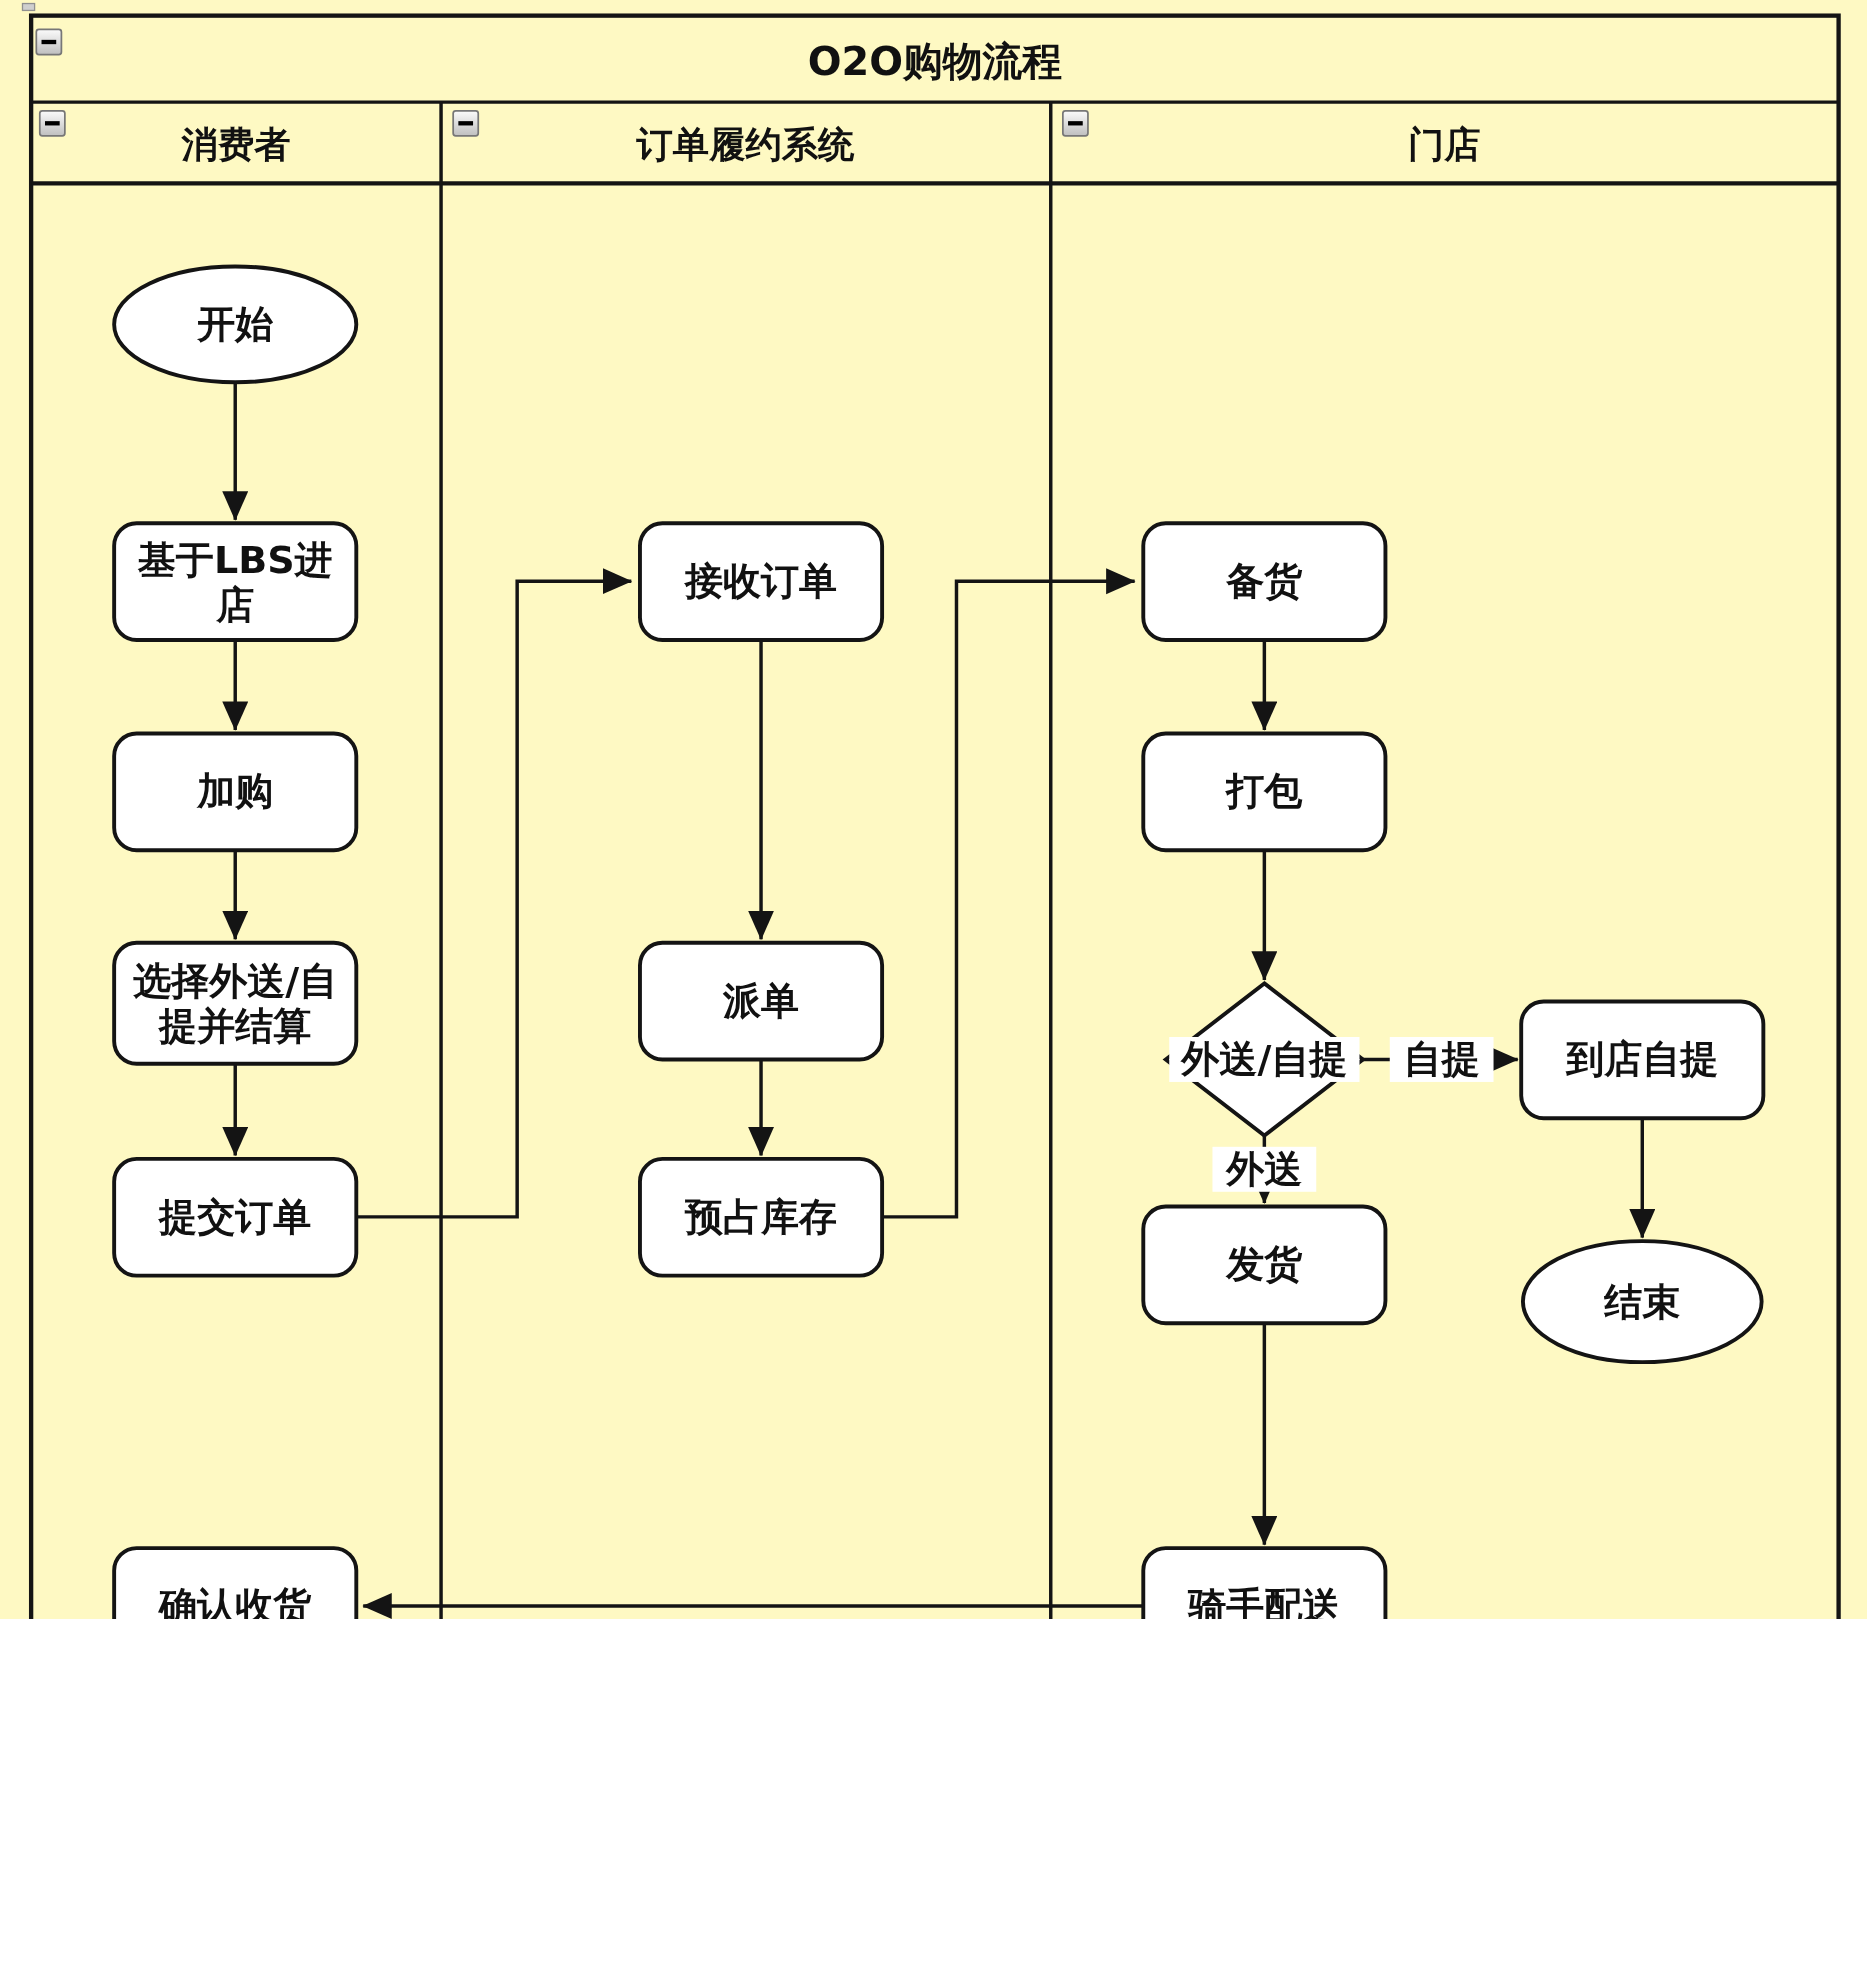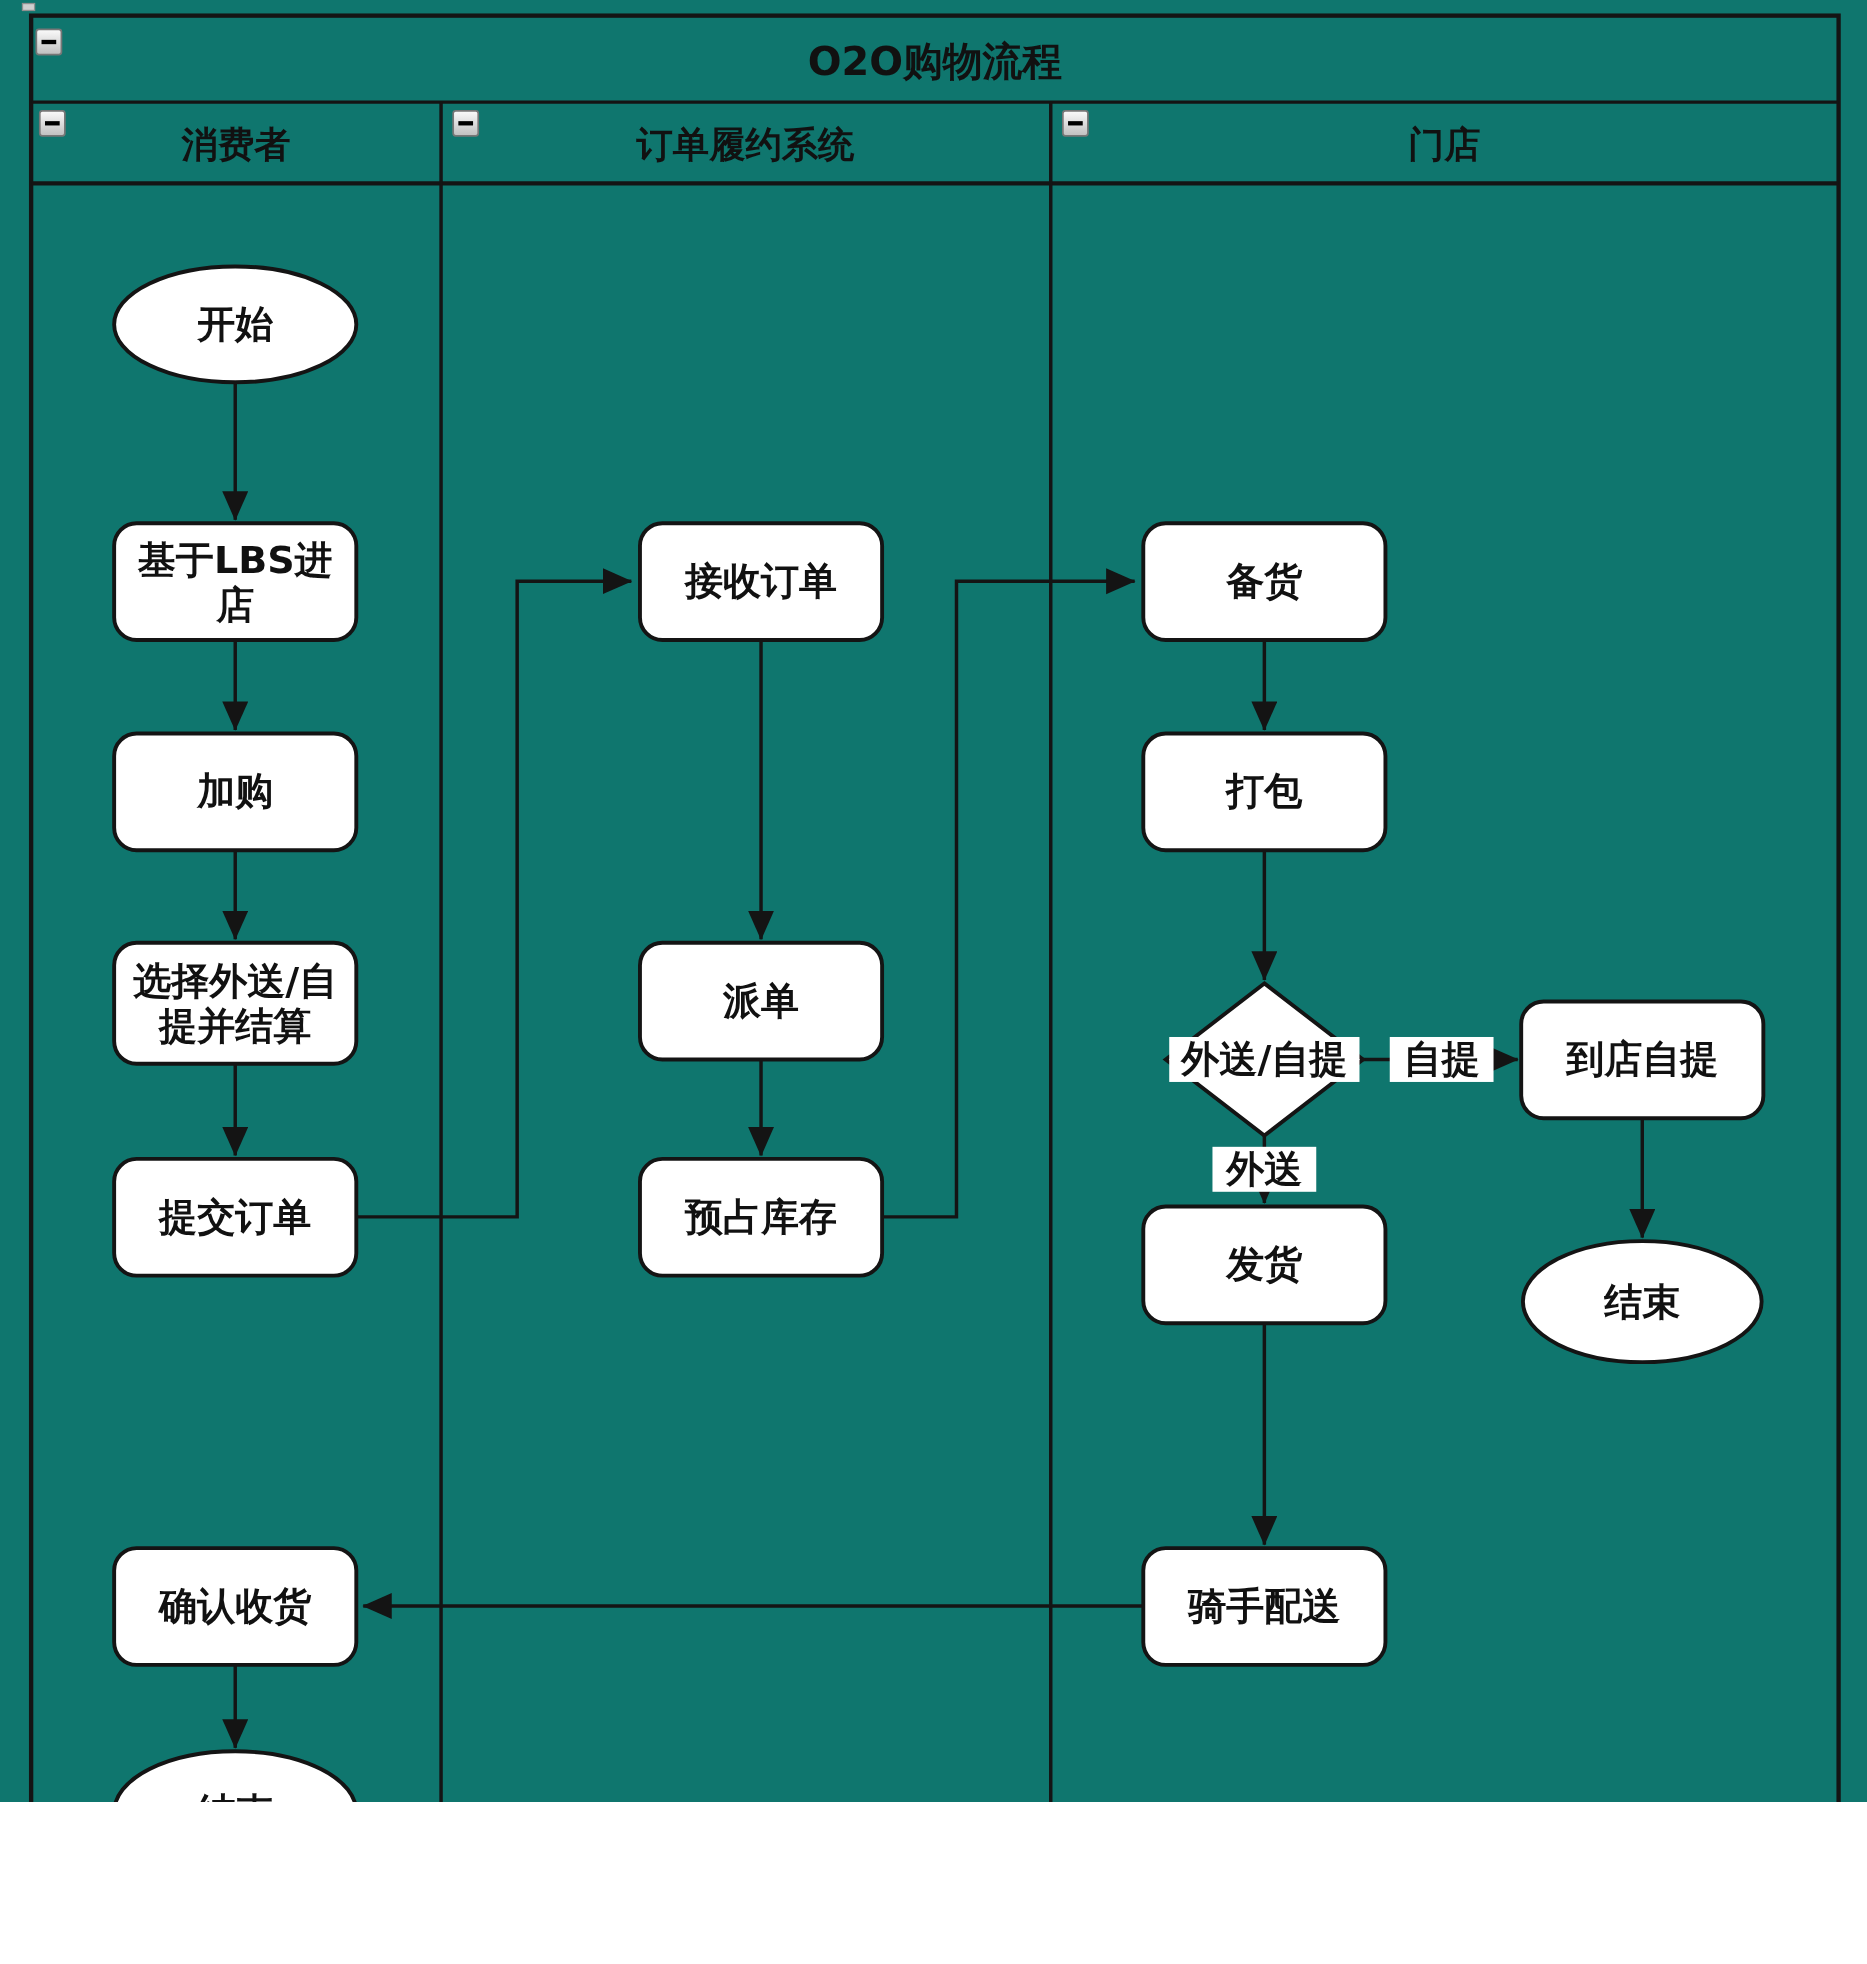--- a/index.html
+++ b/index.html
@@ -1,16 +1,16 @@
 <!DOCTYPE html>
 <html style="font-size:14px"><head>
 <meta charset="utf-8">
 <style>
   html,body{margin:0;padding:0;background:#ffffff;}
-  .stage{width:1868px;height:1802px;position:relative;background:#0f766e;overflow:hidden;}
+  .stage{width:1868px;height:1619px;position:relative;background:#fef9c3;overflow:hidden;}
   svg{display:block;width:1868px;height:1965px;}
   .shape{fill:#ffffff;stroke:#141414;stroke-width:4.5;}
   .edge{fill:none;stroke:#141414;stroke-width:4;}
   .divider{stroke:#141414;stroke-width:4;}
   .frame{fill:none;stroke:#141414;stroke-width:5;}
   .node-label{font:600 44px "DejaVu Sans",sans-serif;fill:#111;text-anchor:middle;dominant-baseline:central;}
   .lane-label{font:700 42px "DejaVu Sans",sans-serif;fill:#111;text-anchor:middle;dominant-baseline:central;}
   .title-label{font:700 46px "DejaVu Sans",sans-serif;fill:#111;text-anchor:middle;dominant-baseline:central;}
   .edge-label{font:600 44px "DejaVu Sans",sans-serif;fill:#111;text-anchor:middle;dominant-baseline:central;}
   .label-mask{fill:#ffffff;}

